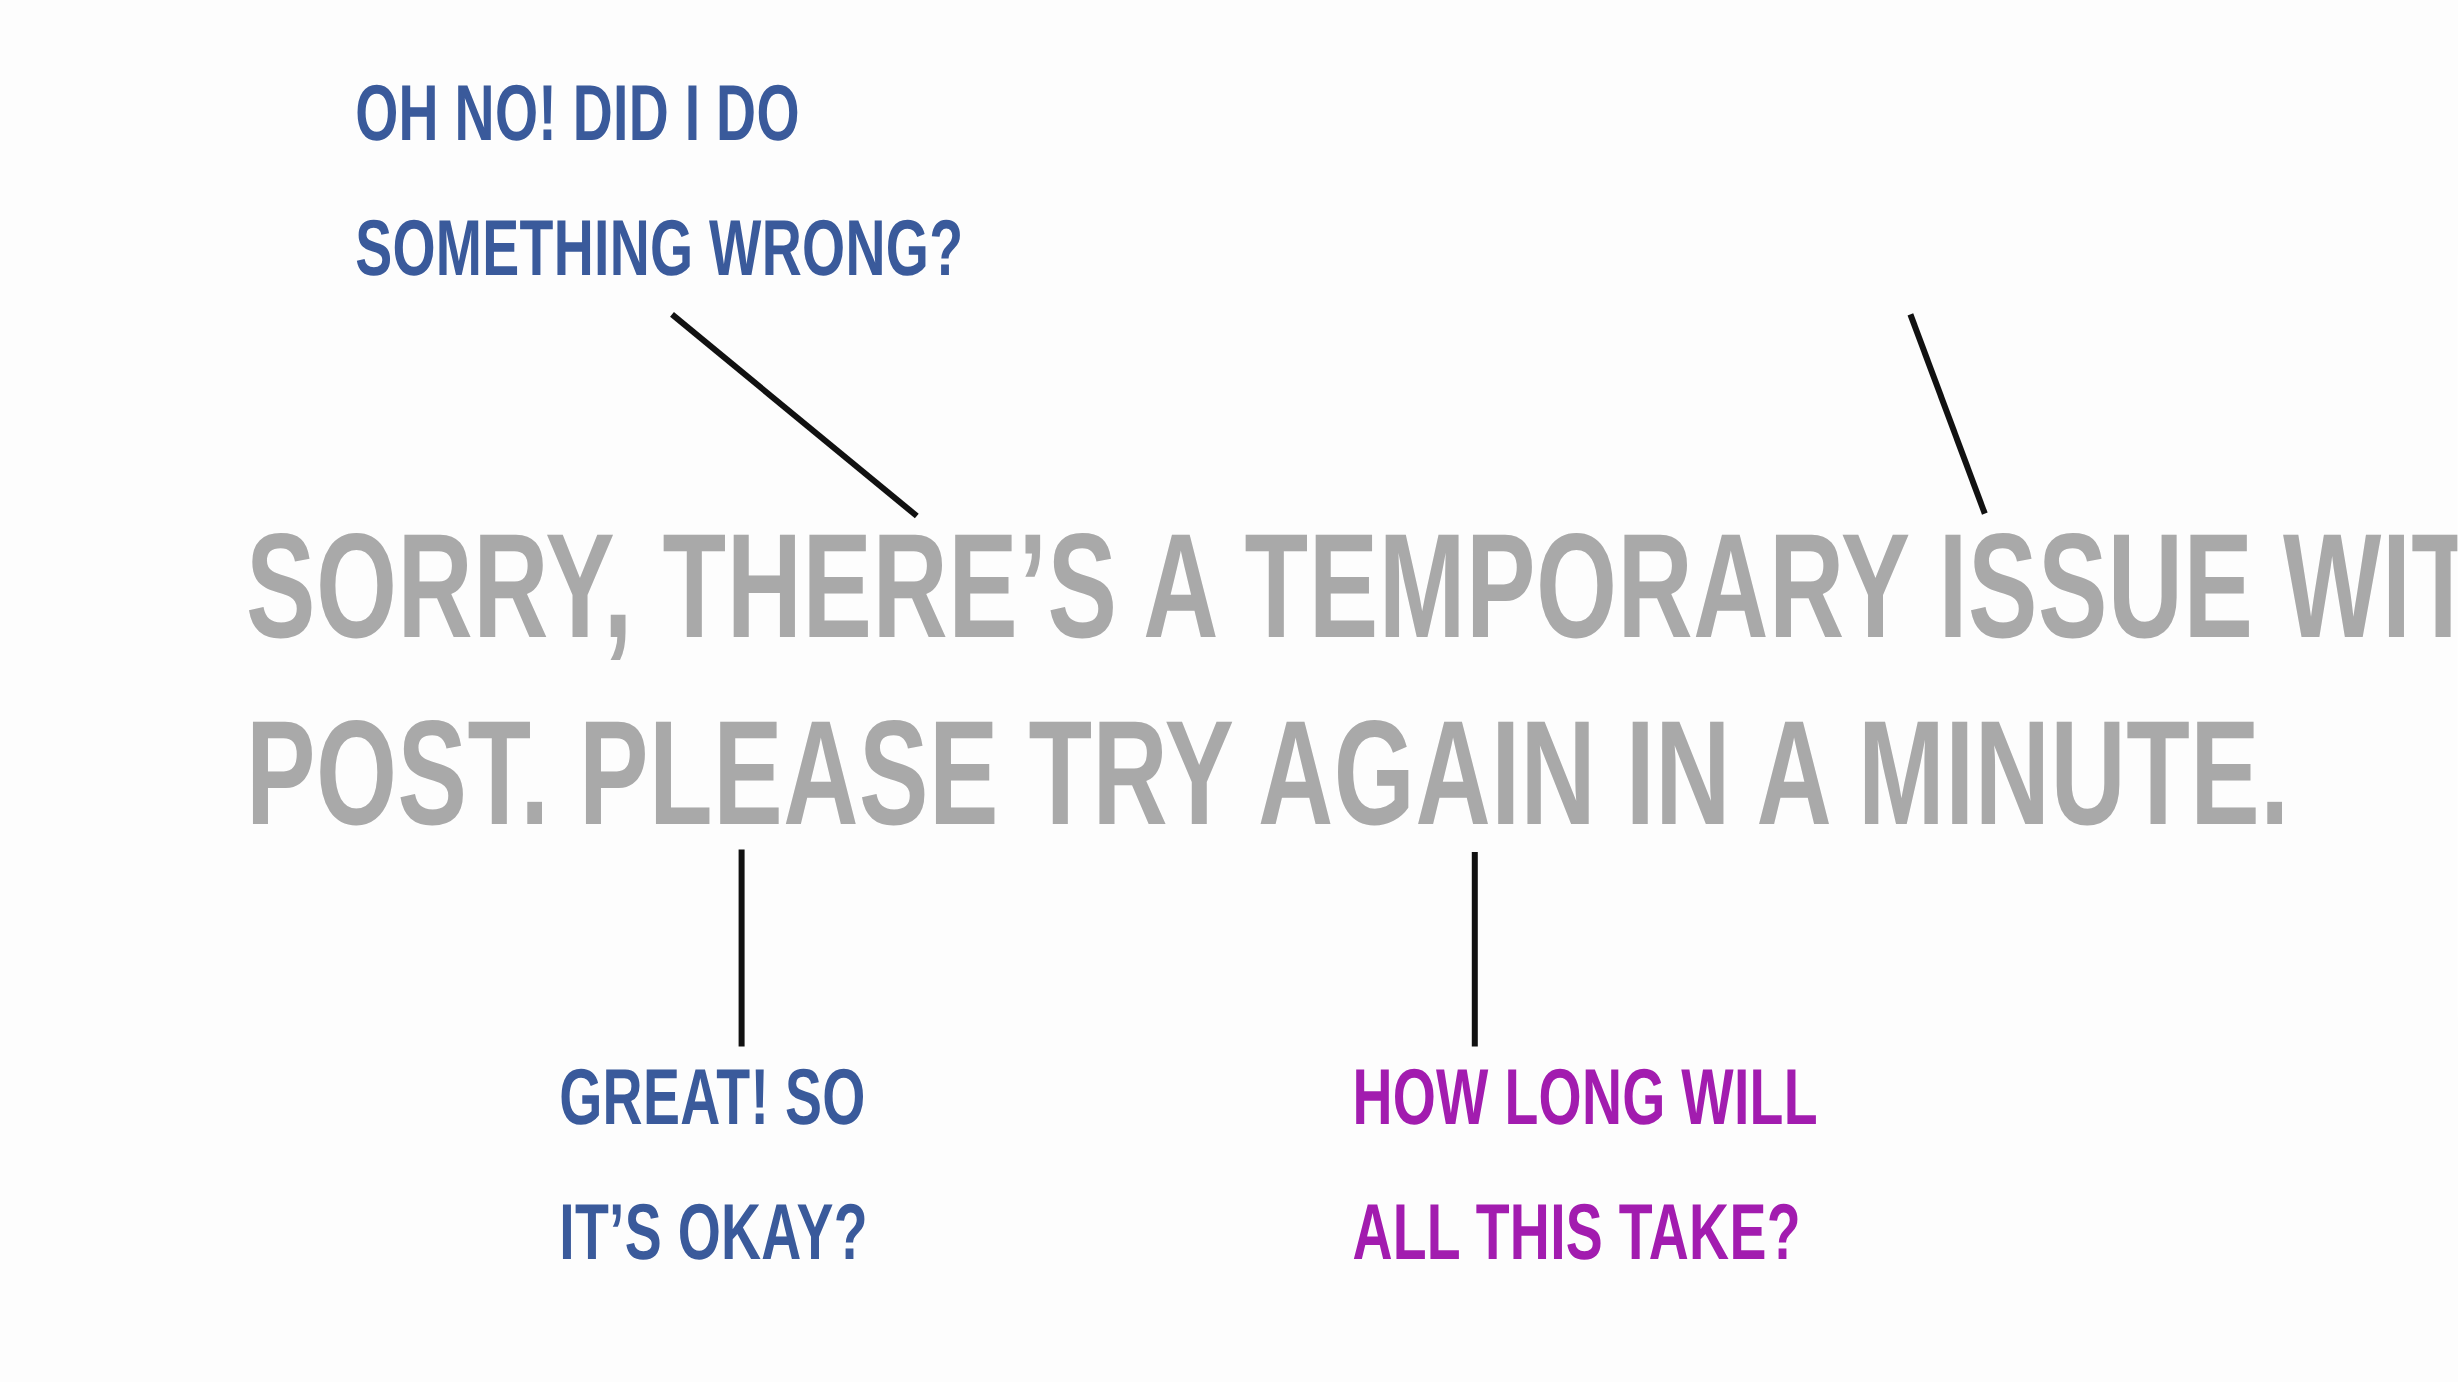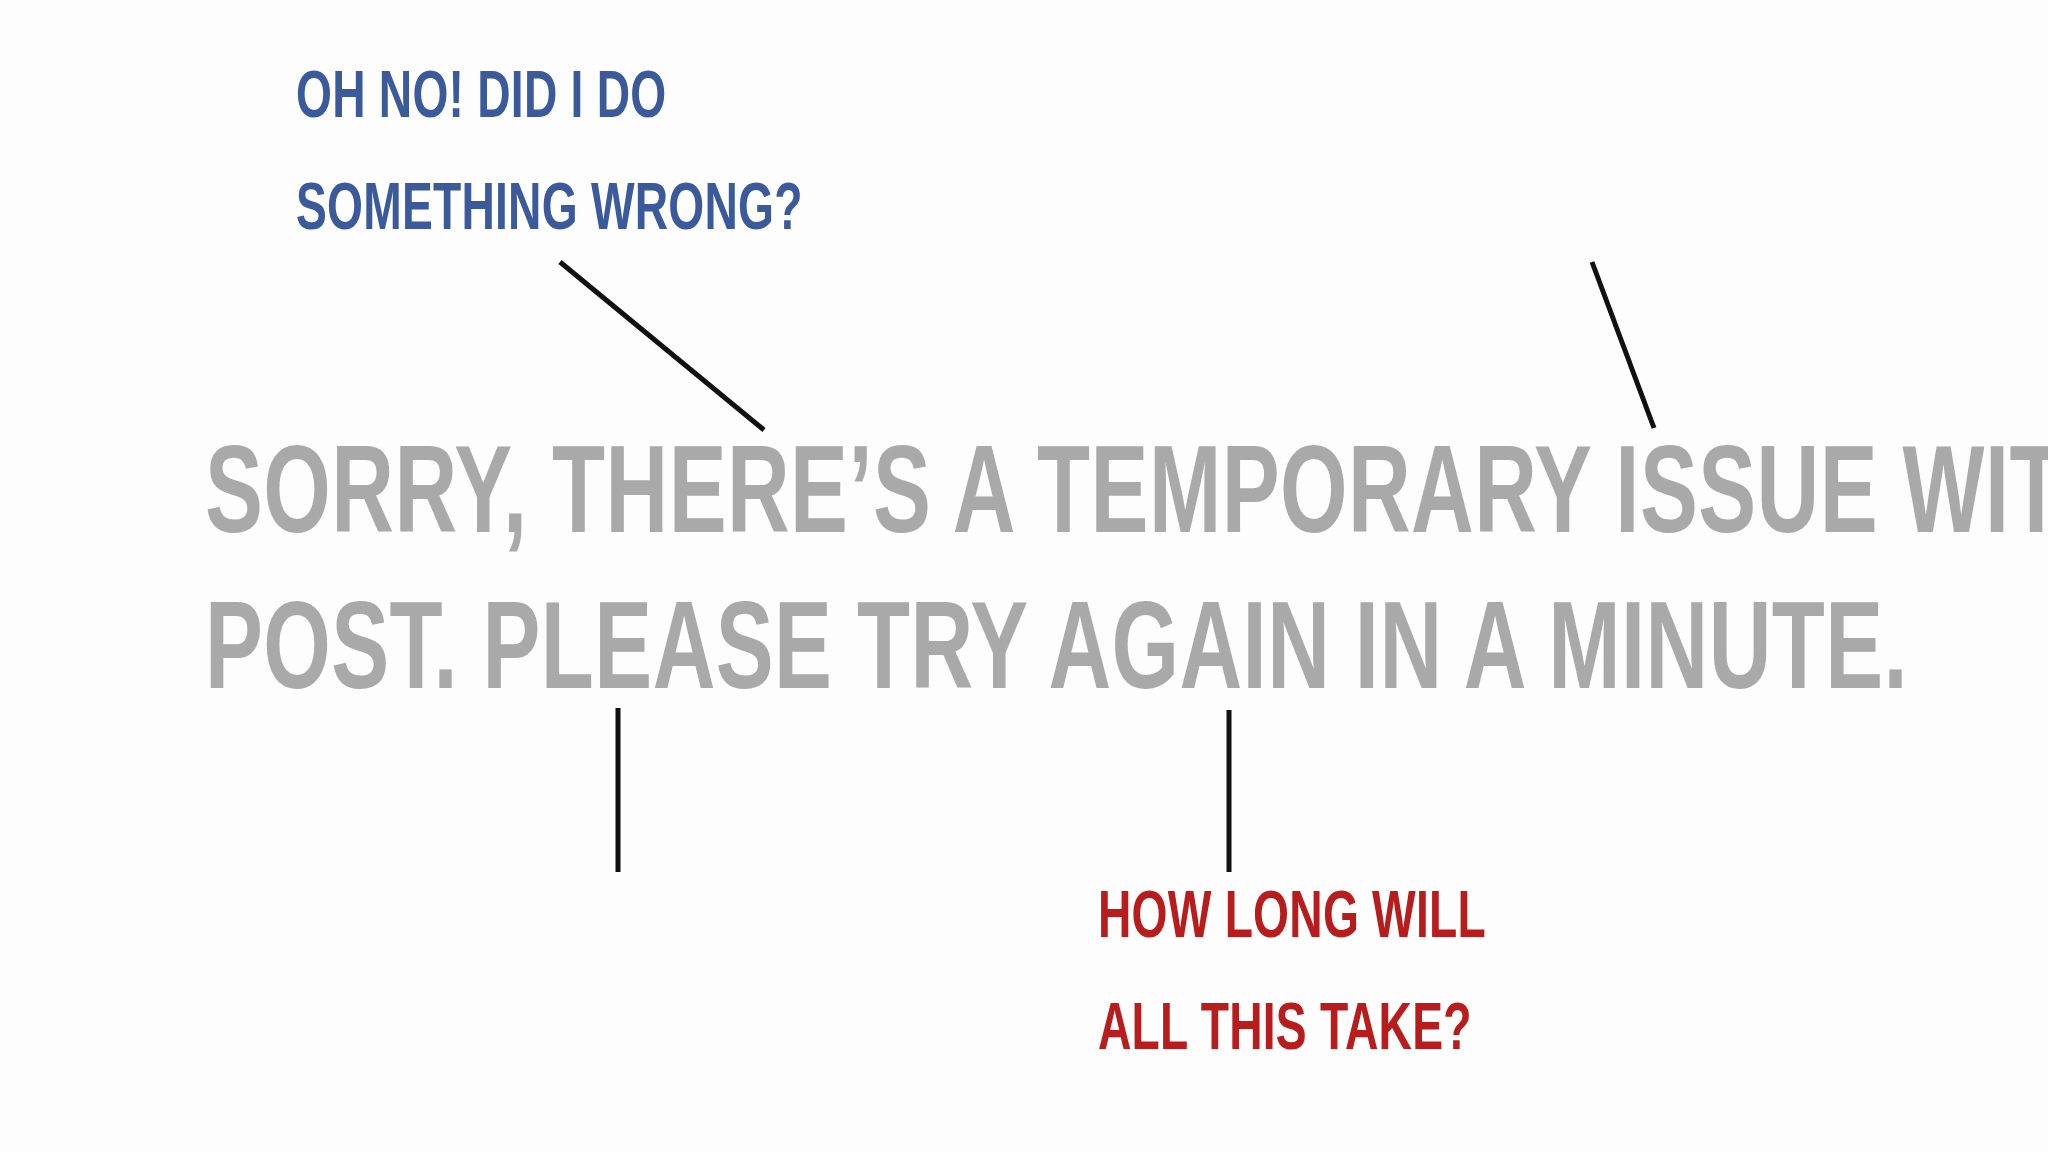--- a/index.html
+++ b/index.html
@@ -77,19 +77,23 @@
     <span class="cond line">OH NO! DID I DO</span>
     <span class="cond line">SOMETHING WRONG?</span>
   </div>
 
 
   <div class="message" style="left: 205px; top: 411px; color: rgb(169, 169, 169);">
     <span class="cond line">SORRY, THERE’S A TEMPORARY ISSUE WITH YOUR</span>
     <span class="cond line">POST. PLEASE TRY AGAIN IN A MINUTE.</span>
   </div>
 
+  <div class="annot" style="left: 466px; top: 858px; color: rgb(58, 90, 155);">
+    <span class="cond line">GREAT! SO</span>
+    <span class="cond line">IT’S OKAY?</span>
+  </div>
 
-  <div class="annot" style="left: 1098px; top: 858px; color: #b91c1c;">
+  <div class="annot" style="left: 1127px; top: 858px; color: #a21caf;">
     <span class="cond line">HOW LONG WILL</span>
     <span class="cond line">ALL THIS TAKE?</span>
   </div>
 
 </div>
 
 </body></html>

